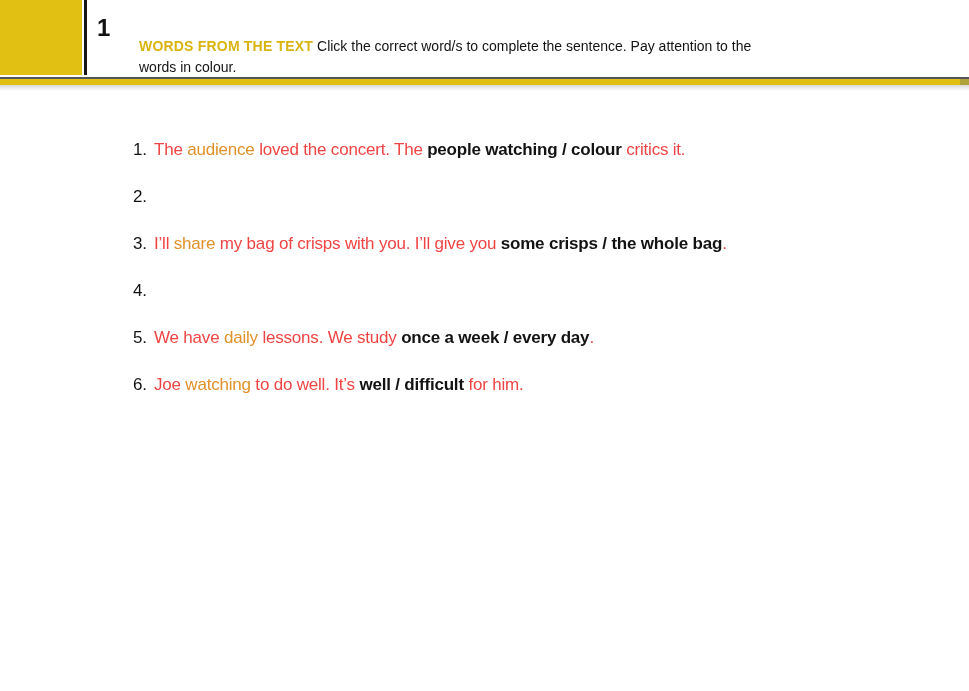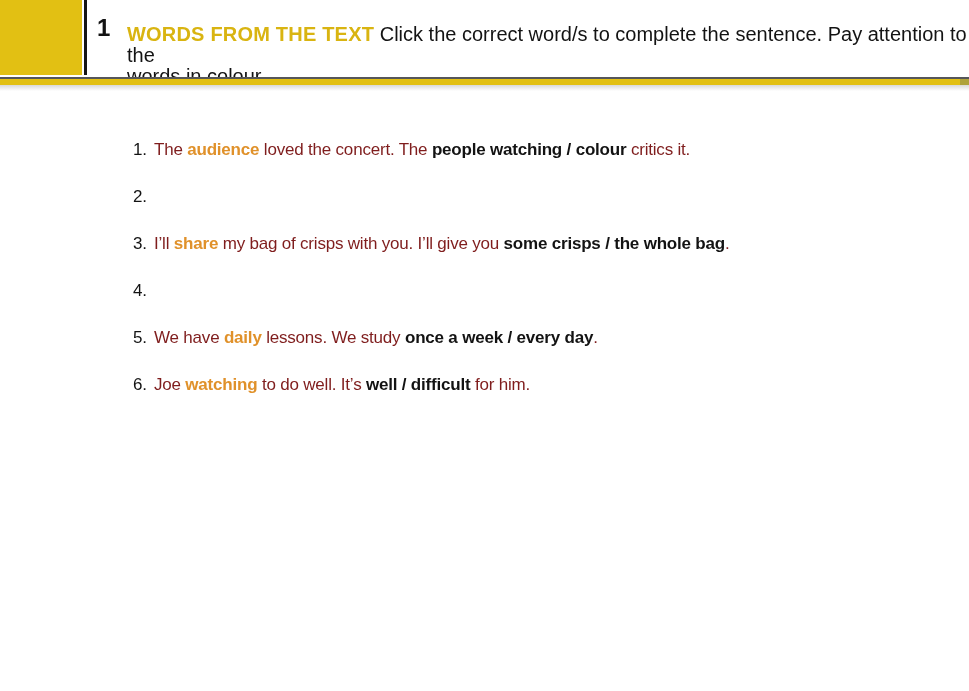--- a/index.html
+++ b/index.html
@@ -24,22 +24,22 @@
   .header{
     position:absolute;left:96px;top:0;right:0;height:75px;
     background:#ffffff;
   }
   .hdr-num{
     position:absolute;left:1px;top:14px;
     font-size:24px;font-weight:700;color:#131313;
     letter-spacing:-0.5px;
   }
   .hdr-text{
-    position:absolute;left:31px;top:24px;margin:0;
-    font-size:20px;line-height:21px;color:#131313;
+    position:absolute;left:31px;top:24px;margin:12px;
+    font-size:14px;line-height:21px;color:#131313;
   }
   .hdr-title{
     color:var(--title_gold,#D9B411);
     font-weight:700;
     letter-spacing:0.2px;
   }
   
   .rule-dark{
     position:absolute;left:0;top:77px;width:969px;height:2px;
     background:var(--rule_gray,#55565A);
@@ -66,23 +66,23 @@
     margin:0 0 27px 0;
     font-size:17px;line-height:20px;
     letter-spacing:-0.2px;
     white-space:nowrap;
   }
   .num{
     display:inline-block;width:21px;flex:0 0 21px;
     color:#131313;
   }
   .txt{color:#131313;}
-  .seg-normal{font-weight:400;color:#7f1d1d;}
+  .seg-normal{font-weight:400;color:#ef4444;}
   .seg-bold{font-weight:700;color:#131313;}
-  .seg-keyword{font-weight:700;color:var(--keyword_orange,#E0912A);}
+  .seg-keyword{font-weight:400;color:var(--keyword_orange,#E0912A);}
   .seg-choice{font-weight:700;color:#131313;cursor:pointer;}
 </style>
 </head>
 <body>
 
 <div class="page">
 
   <div class="corner-square"></div>
   <div class="corner-rule"></div>
 

